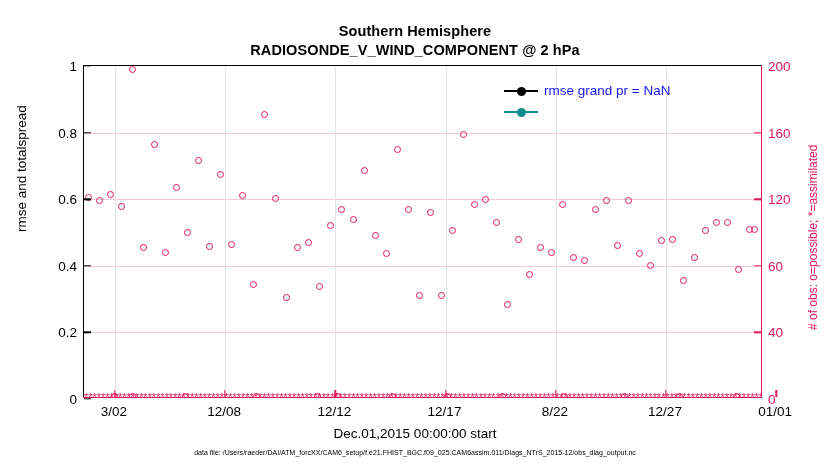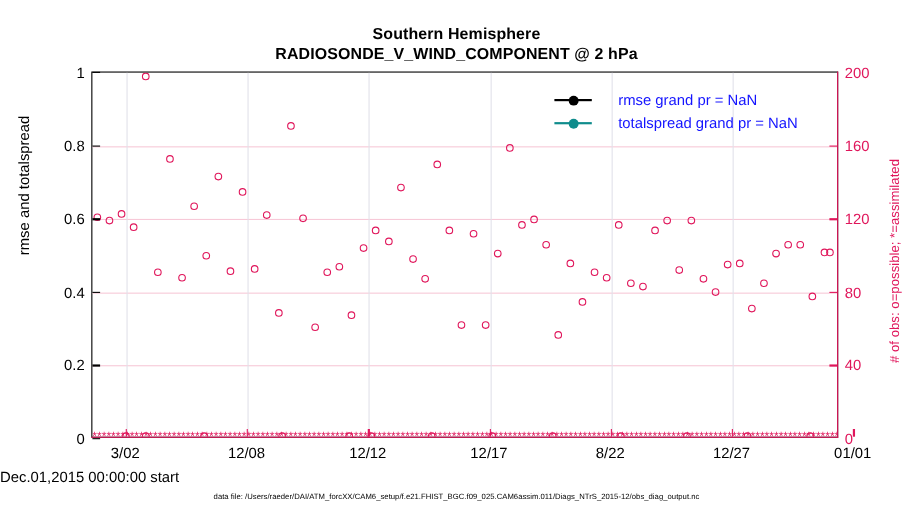--- a/index.html
+++ b/index.html
@@ -158,21 +158,21 @@
     transform: translateX(-50%);
     font-size: 13.5px;
     color: #000;
     white-space: nowrap;
   }
   .xlabel {
     position: absolute;
     left: 0;
     top: 426px;
     width: 830px;
-    text-align: left;
+    text-align: center;
     font-size: 13.5px;
     color: #000;
   }
   .footer {
     position: absolute;
     left: 0;
     top: 449px;
     width: 830px;
     text-align: center;
     font-size: 7px;
@@ -230,21 +230,21 @@
     position: absolute;
     left: 13px;
     top: 1.5px;
     width: 9px;
     height: 9px;
     border-radius: 50%;
   }
   .legend-text {
     font-size: 13.5px;
     color: #1414ff;
-    margin-left: 24px;
+    margin-left: 6px;
     white-space: nowrap;
   }
 </style>
 </head>
 <body>
 
 <div id="root">
 
   <div class="title-block">
     <div class="title-line">Southern Hemisphere</div>
@@ -514,21 +514,21 @@
         <div class="ytick-mark-left" style="top: 133.2px;"></div>
         <div class="ytick-left" style="top: 133.2px;">0.6</div>
         <div class="ytick-mark-left" style="top: 66.6px;"></div>
         <div class="ytick-left" style="top: 66.6px;">0.8</div>
         <div class="ytick-mark-left" style="top: 0px;"></div>
         <div class="ytick-left" style="top: 0px;">1</div>
         <div class="ytick-right" style="top: 333px;">0</div>
         <div class="ytick-mark-right" style="top: 266.4px;"></div>
         <div class="ytick-right" style="top: 266.4px;">40</div>
         <div class="ytick-mark-right" style="top: 199.8px;"></div>
-        <div class="ytick-right" style="top: 199.8px;">80</div>
+        <div class="ytick-right" style="top: 199.8px;">60</div>
         <div class="ytick-mark-right" style="top: 133.2px;"></div>
         <div class="ytick-right" style="top: 133.2px;">120</div>
         <div class="ytick-mark-right" style="top: 66.6px;"></div>
         <div class="ytick-right" style="top: 66.6px;">160</div>
         <div class="ytick-right" style="top: 0px;">200</div>
         <div class="xtick-mark" style="left: 30.9px;"></div>
         <div class="xtick-mark" style="left: 141.1px;"></div>
         <div class="xtick-mark" style="left: 251.3px;"></div>
         <div class="xtick-mark" style="left: 361.5px;"></div>
         <div class="xtick-mark" style="left: 471.8px;"></div>
@@ -555,18 +555,17 @@
         <span class="seg" style="background:#000000"></span>
         <span class="dot" style="background:#000000"></span>
       </span>
       <span class="legend-text">rmse grand pr = NaN</span>
     </div>
     <div class="legend-row">
       <span class="legend-line">
         <span class="seg" style="background:#0f8c8c"></span>
         <span class="dot" style="background:#0f8c8c"></span>
       </span>
-      <span class="legend-text">totalspread grand pr = NaN</span>
     </div>
   </div>
 
   <div class="footer">data file: /Users/raeder/DAI/ATM_forcXX/CAM6_setup/f.e21.FHIST_BGC.f09_025.CAM6assim.011/Diags_NTrS_2015-12/obs_diag_output.nc</div>
 </div>
 
 </body></html>

